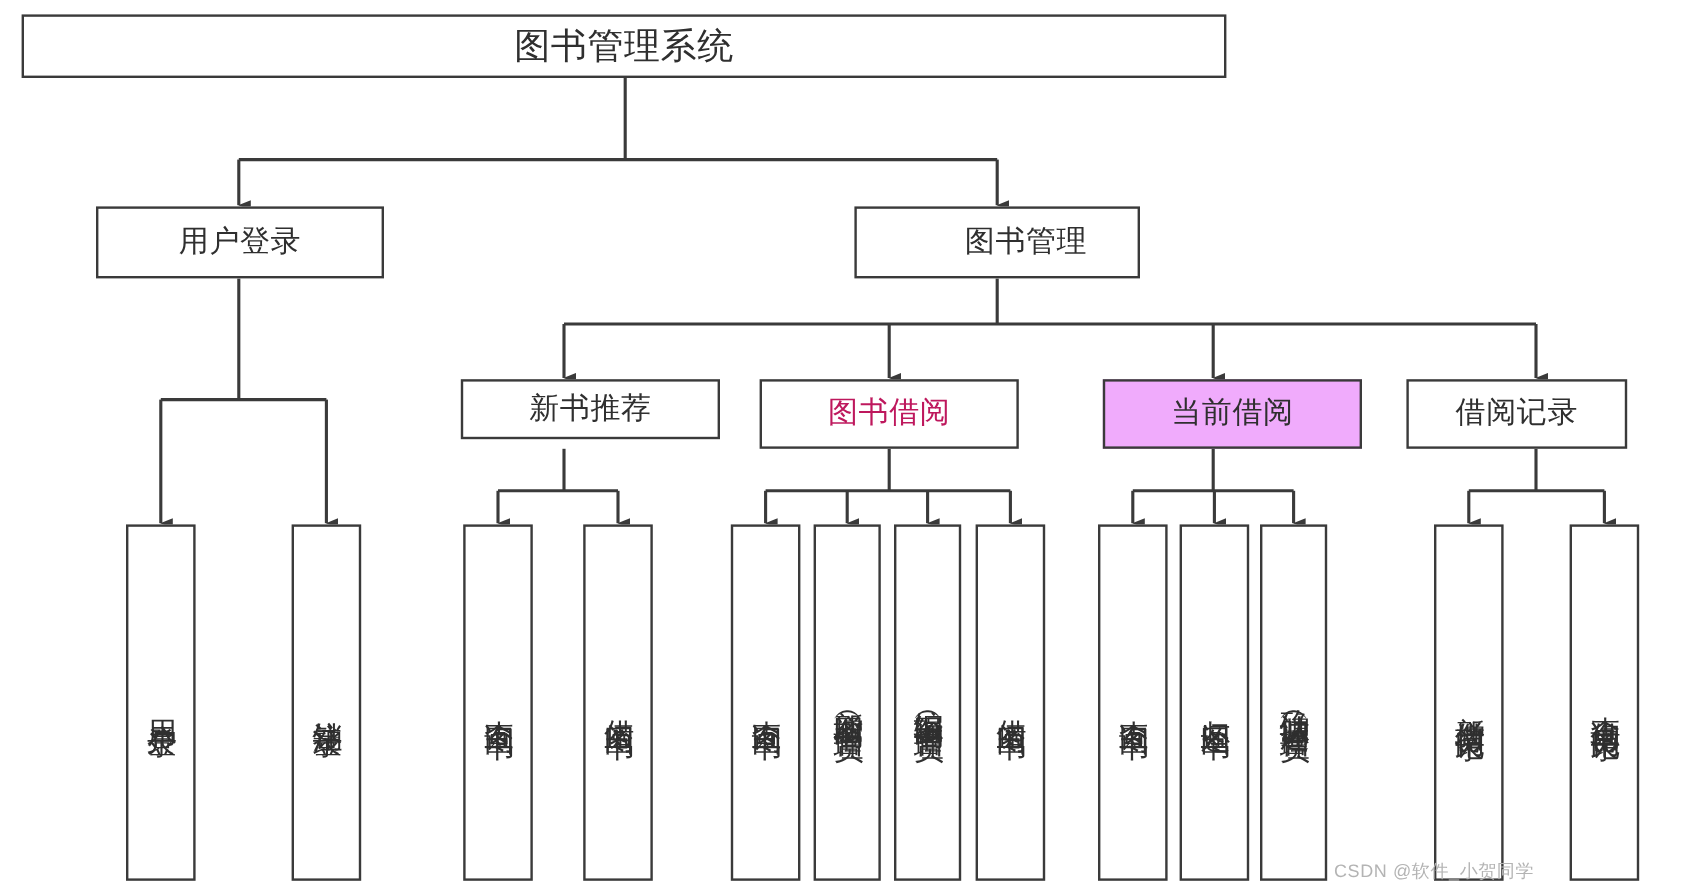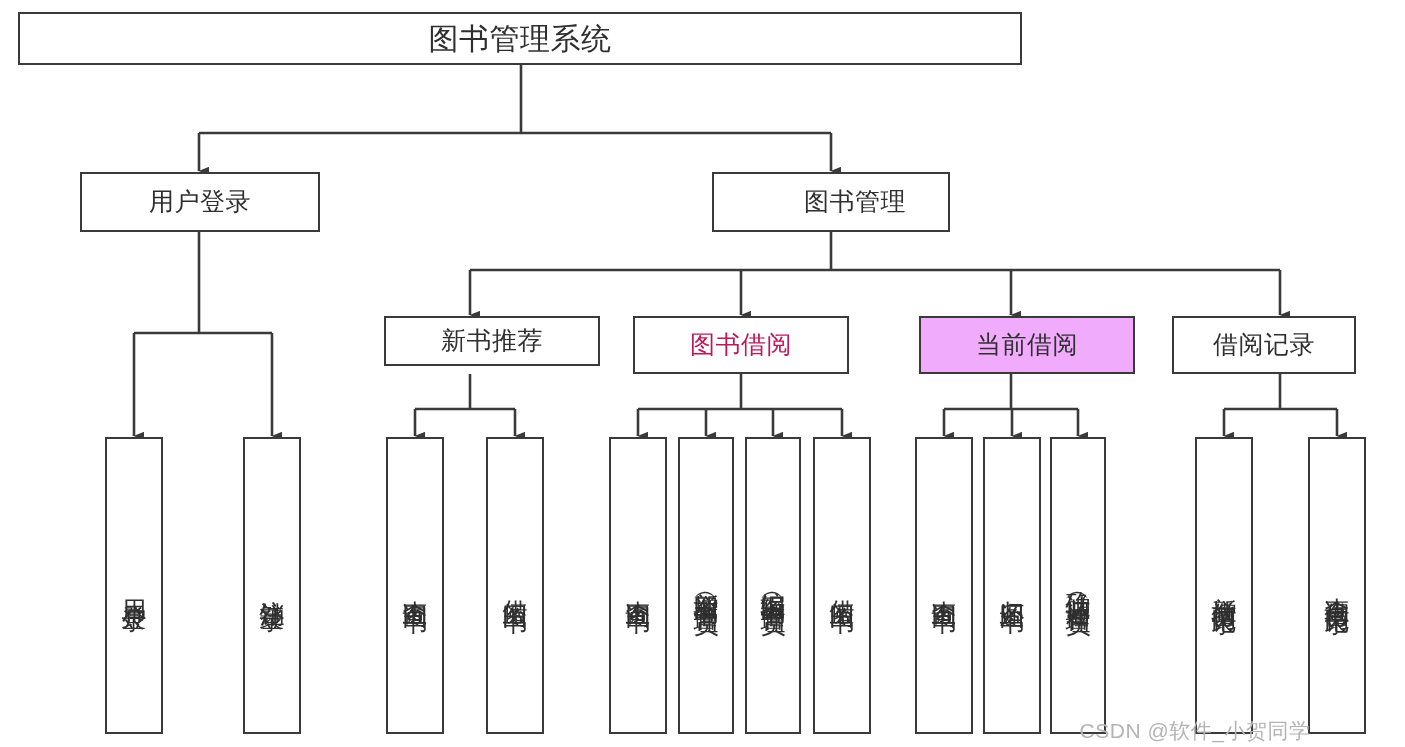--- a/index.html
+++ b/index.html
@@ -52,21 +52,21 @@
     text-orientation: upright;
     letter-spacing: 3px;
     line-height: 1.0;
   }
   .node.root .node-label {
     font-size: 30px;
   }
   .watermark {
     position: absolute;
     color: #b4b4b4;
-    font-size: 21px;
+    font-size: 15px;
     letter-spacing: 0.5px;
     white-space: nowrap;
     user-select: none;
   }
 </style>
 </head>
 <body>
 
 <div id="diagram-root">
 

